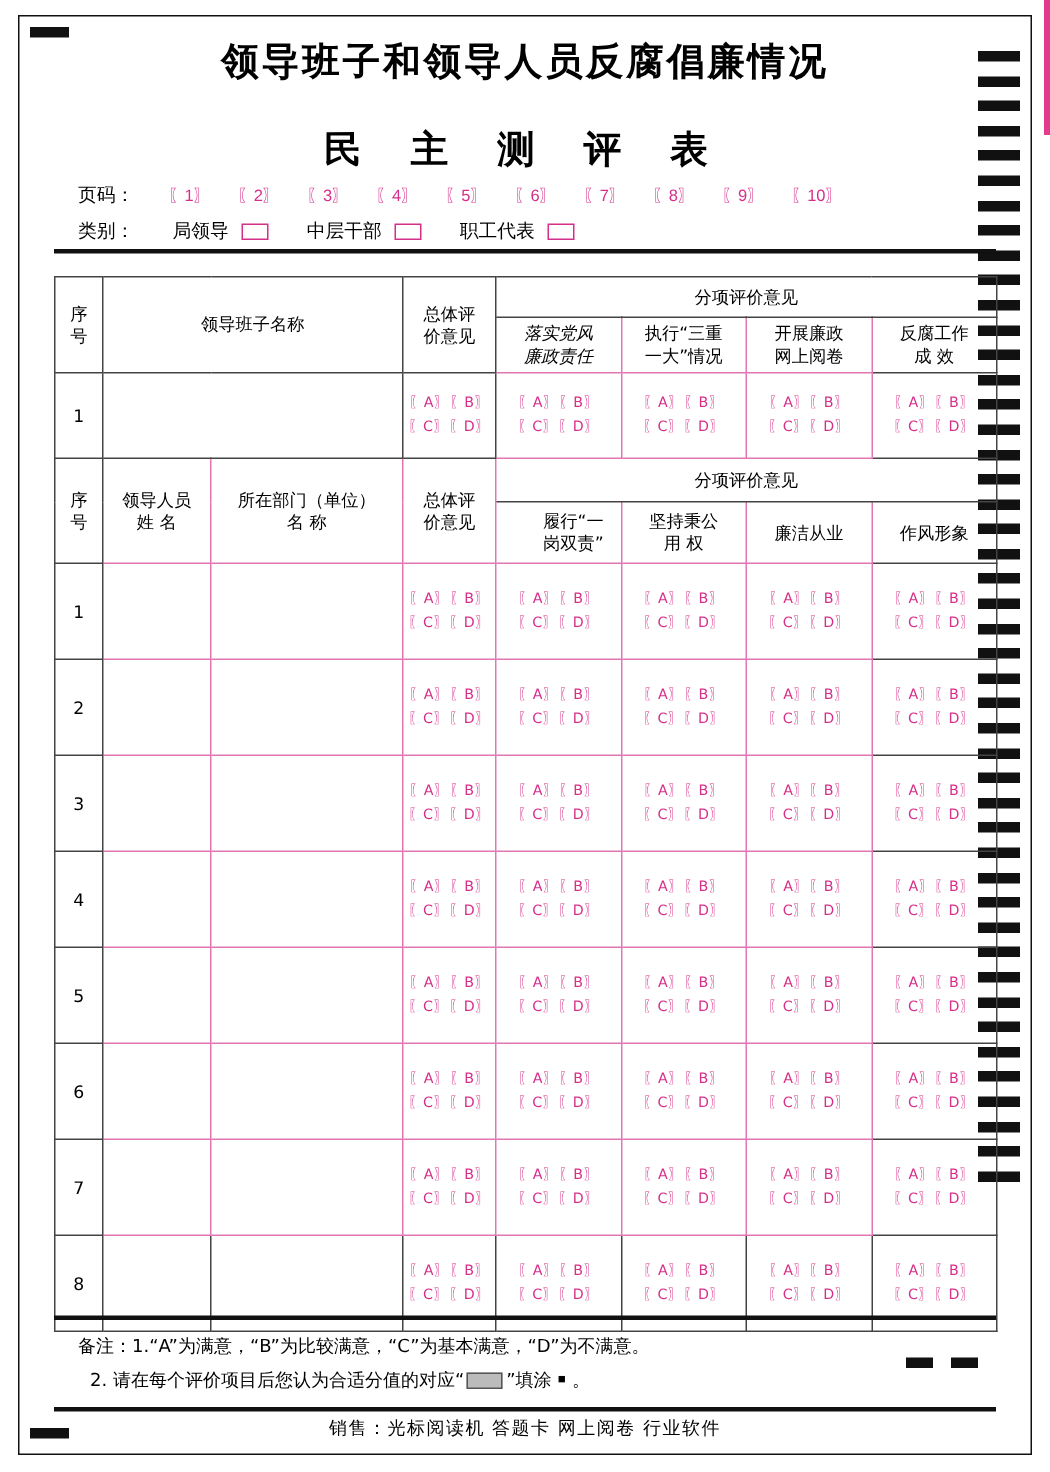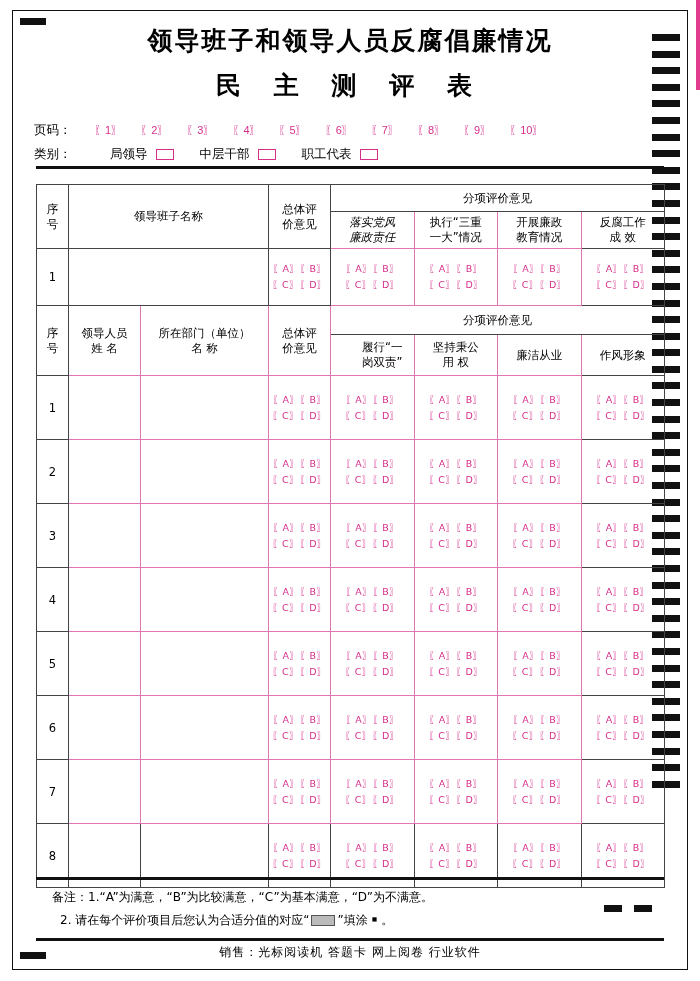--- a/index.html
+++ b/index.html
@@ -58,30 +58,30 @@
     top: 24px;
     text-align: center;
   }
   .title1 {
     font-size: 25px;
     letter-spacing: 2px;
     font-weight: bold;
     font-family: "DejaVu Sans", sans-serif;
   }
   .title2 {
-    margin-top: 12px;
+    margin-top: 26px;
     font-size: 25px;
     letter-spacing: 12px;
     font-weight: bold;
     font-family: "DejaVu Sans", sans-serif;
     text-align: center;
   }
   .meta {
     position: absolute;
-    left: 34px;
+    left: 52px;
     top: 120px;
     width: 600px;
     font-size: 12px;
   }
   .meta-row {
     display: flex;
     align-items: center;
     height: 20px;
     margin-bottom: 4px;
   }
@@ -98,21 +98,21 @@
     gap: 18px;
     margin-left: 4px;
   }
   .page-opt {
     white-space: nowrap;
   }
   .cat-opts {
     display: flex;
     align-items: center;
     gap: 26px;
-    margin-left: 20px;
+    margin-left: 7px;
     font-size: 12.5px;
     font-family: "DejaVu Sans", sans-serif;
   }
   .cat-opt {
     display: flex;
     align-items: center;
     gap: 8px;
   }
   .cat-box {
     display: inline-block;
@@ -360,21 +360,21 @@
         <td class="hdr-sm" style="height:36px;font-style:italic;">
           <div>落实党风</div>
           <div>廉政责任</div>
         </td>
         <td class="hdr-sm">
           <div>执行“三重</div>
           <div>一大”情况</div>
         </td>
         <td class="hdr-sm">
           <div>开展廉政</div>
-          <div>教育情况</div>
+          <div>网上阅卷</div>
         </td>
         <td class="outer-td hdr-sm">
           <div>反腐工作</div>
           <div>成  效</div>
         </td>
       </tr>
       <tr>
         <td class="outer-td idx" style="height:56px;">1</td>
         <td class="outer-td" colspan="2"></td>
         <td class="outer-td">

